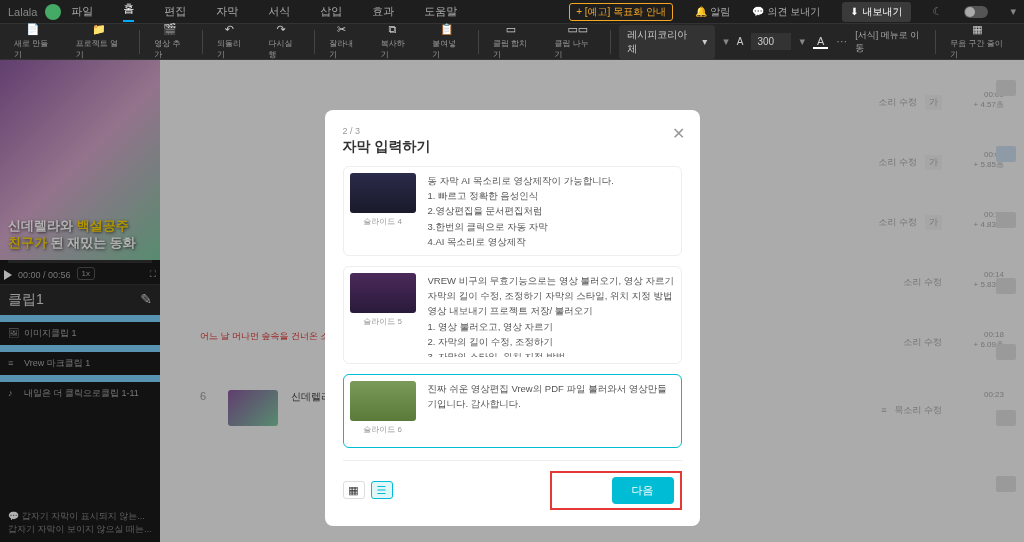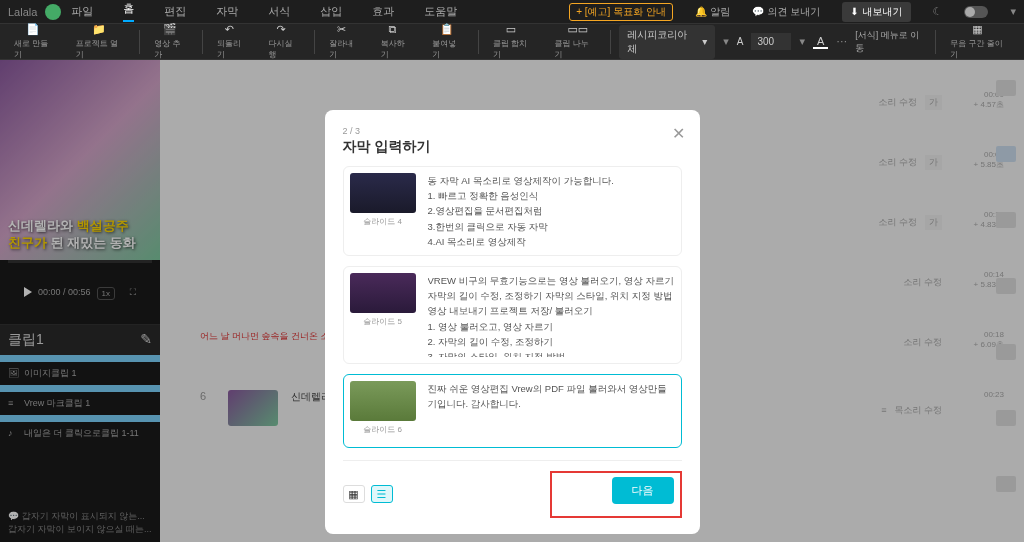--- a/index.html
+++ b/index.html
@@ -23,21 +23,21 @@
 .tool .lbl { font-size:8px; color:#999; }
 .divider { width:1px; height:24px; background:#444; }
 .font-sel { background:#333; color:#ccc; padding:3px 8px; font-size:10px; border-radius:3px; display:flex; align-items:center; gap:6px; }
 .num-in { background:#333; color:#ccc; padding:3px 6px; font-size:10px; width:40px; border:none; }
 
 .main { display:flex; height:calc(100% - 60px); }
 .left-panel { width:160px; background:#1a1a1a; display:flex; flex-direction:column; }
 .preview { width:160px; height:200px; background:linear-gradient(135deg,#8b5a9f,#d4a5c9,#7ec89f); position:relative; display:flex; flex-direction:column; justify-content:flex-end; padding:8px; }
 .preview .title-overlay { color:#fff; font-size:13px; font-weight:bold; text-shadow:1px 1px 3px rgba(0,0,0,.7); line-height:1.3; }
 .preview .title-overlay .hl { color:#ffd700; }
-.controls { padding:24px; display:flex; align-items:flex-start; gap:6px; font-size:9px; color:#aaa; }
+.controls { padding:4px; display:flex; align-items:flex-end; gap:6px; font-size:9px; color:#aaa; }
 .play-btn { width:0; height:0; border-left:8px solid #fff; border-top:5px solid transparent; border-bottom:5px solid transparent; }
 .speed { border:1px solid #555; padding:1px 4px; border-radius:3px; font-size:8px; }
 .progress { height:3px; background:#333; margin:0 8px; }
 .clip-header { background:#2a2a2a; padding:6px 8px; font-size:14px; color:#ddd; display:flex; justify-content:space-between; border-top:1px solid #333; }
 .clip-row { display:flex; padding:5px 8px; font-size:9px; color:#aaa; border-top:7px solid #7dd3fc; align-items:center; }
 .clip-row .ic { width:12px; height:12px; margin-right:4px; display:inline-block; }
 .handle { width:12px; height:60px; background:#2a2a2a; border-radius:0 4px 4px 0; display:flex; align-items:center; justify-content:center; position:absolute; left:160px; top:300px; cursor:pointer; }
 .handle::after { content:"›"; color:#666; }
 .bottom-msg { padding:6px 8px; font-size:9px; color:#888; margin-top:auto; }
 .bottom-msg .bubble { color:#4af; }
@@ -69,21 +69,21 @@
 .slide-thumb.t5 { background:linear-gradient(#4a2a5a,#2a1a3a); }
 .slide-thumb.t6 { background:linear-gradient(#7a9a5a,#5a7a3a); }
 .slide-lbl { font-size:8px; color:#999; }
 .slide-text { flex:1; font-size:9.5px; color:#555; line-height:1.6; }
 .slide-text.truncated { max-height:84px; overflow:hidden; }
 .modal-footer { display:flex; justify-content:space-between; align-items:center; margin-top:12px; border-top:1px solid #eee; padding-top:10px; }
 .view-toggle { display:flex; gap:6px; }
 .view-btn { width:22px; height:18px; border:1px solid #ddd; border-radius:3px; display:flex; align-items:center; justify-content:center; cursor:pointer; }
 .view-btn.active { background:#e0f7fa; border-color:#00bcd4; }
 .next-btn { background:#00bcd4; color:#fff; padding:6px 20px; border-radius:4px; font-size:11px; cursor:pointer; border:none; }
-.next-wrap { border:2px solid #e53935; padding:4px 6px 12px 60px; }
+.next-wrap { border:2px solid #e53935; padding:4px 6px 4px 60px; }
 </style>
 </head>
 <body>
 
 <div class="topbar">
   <span class="brand">Lalala</span>
   <span class="avatar"></span>
   <div class="menu">
     <span>파일</span>
     <span class="active">홈</span>

